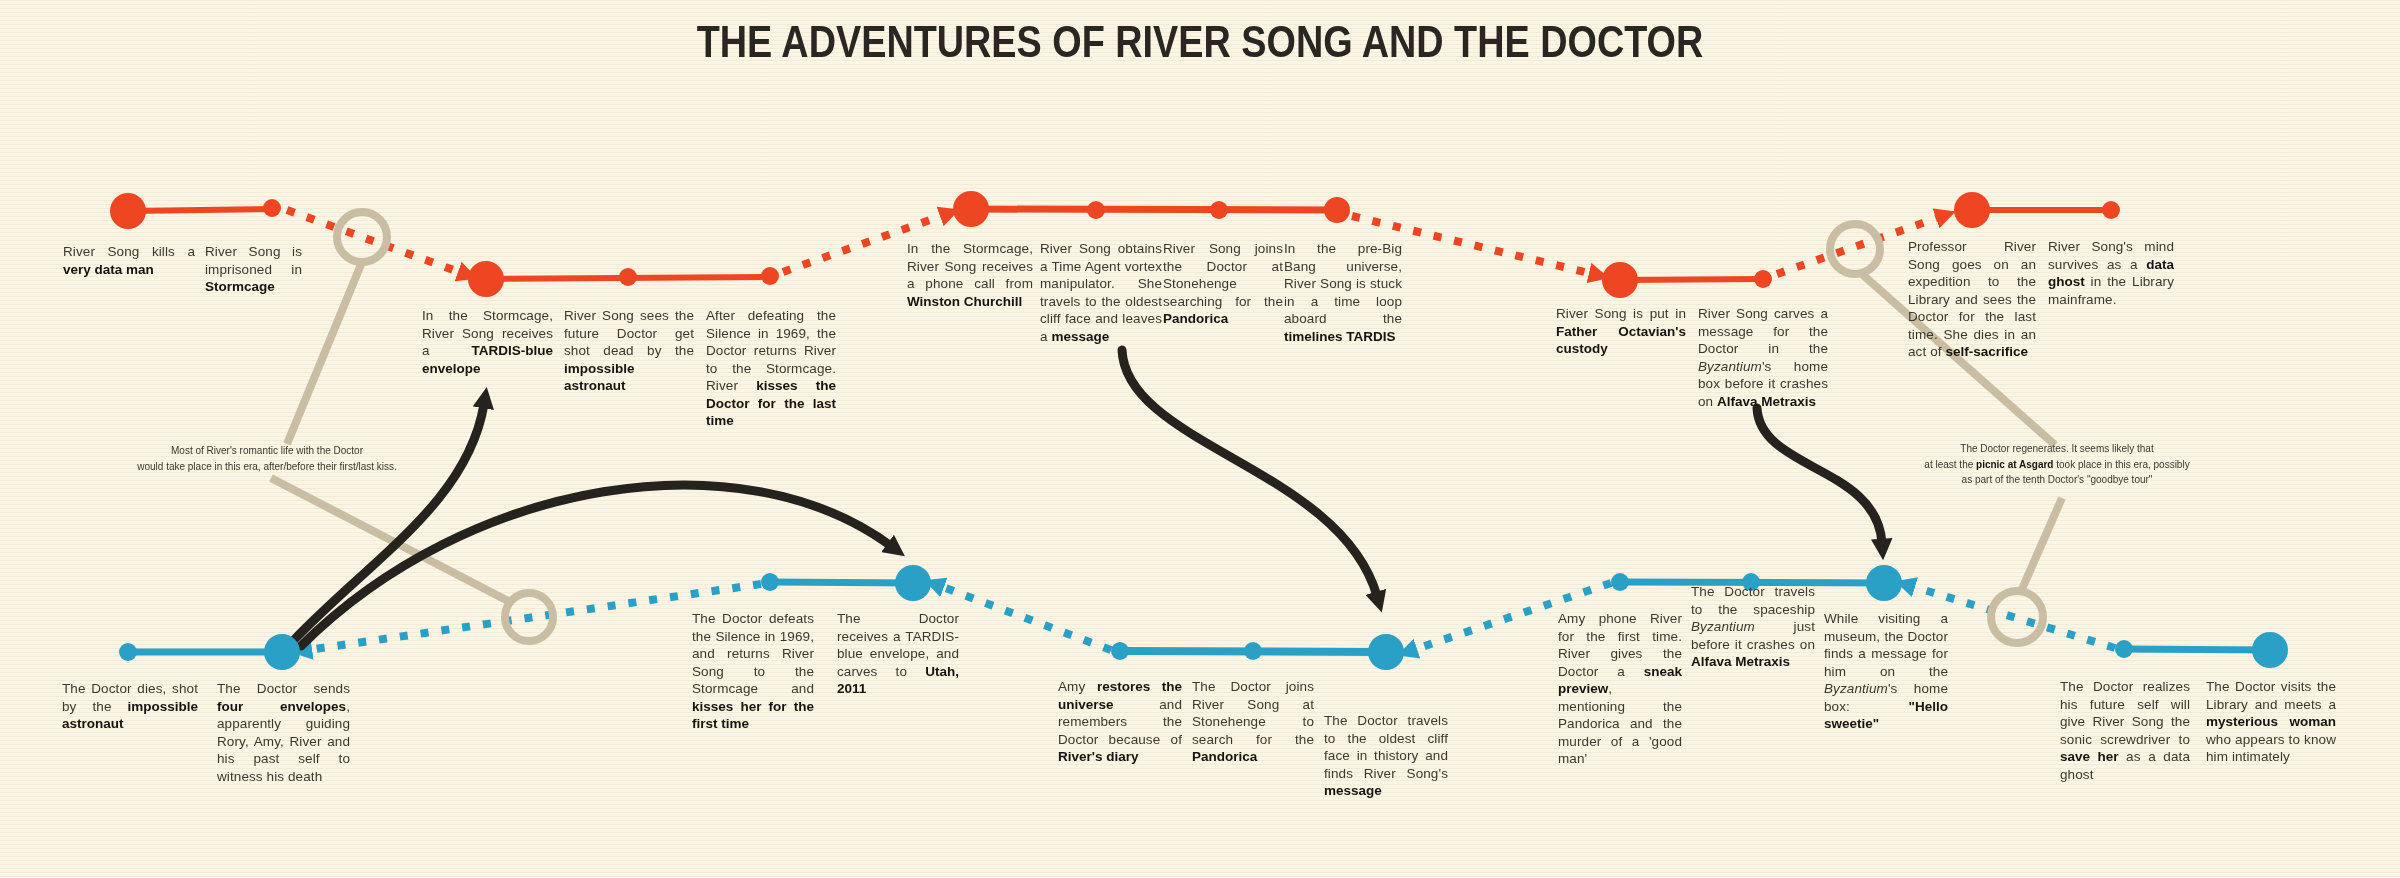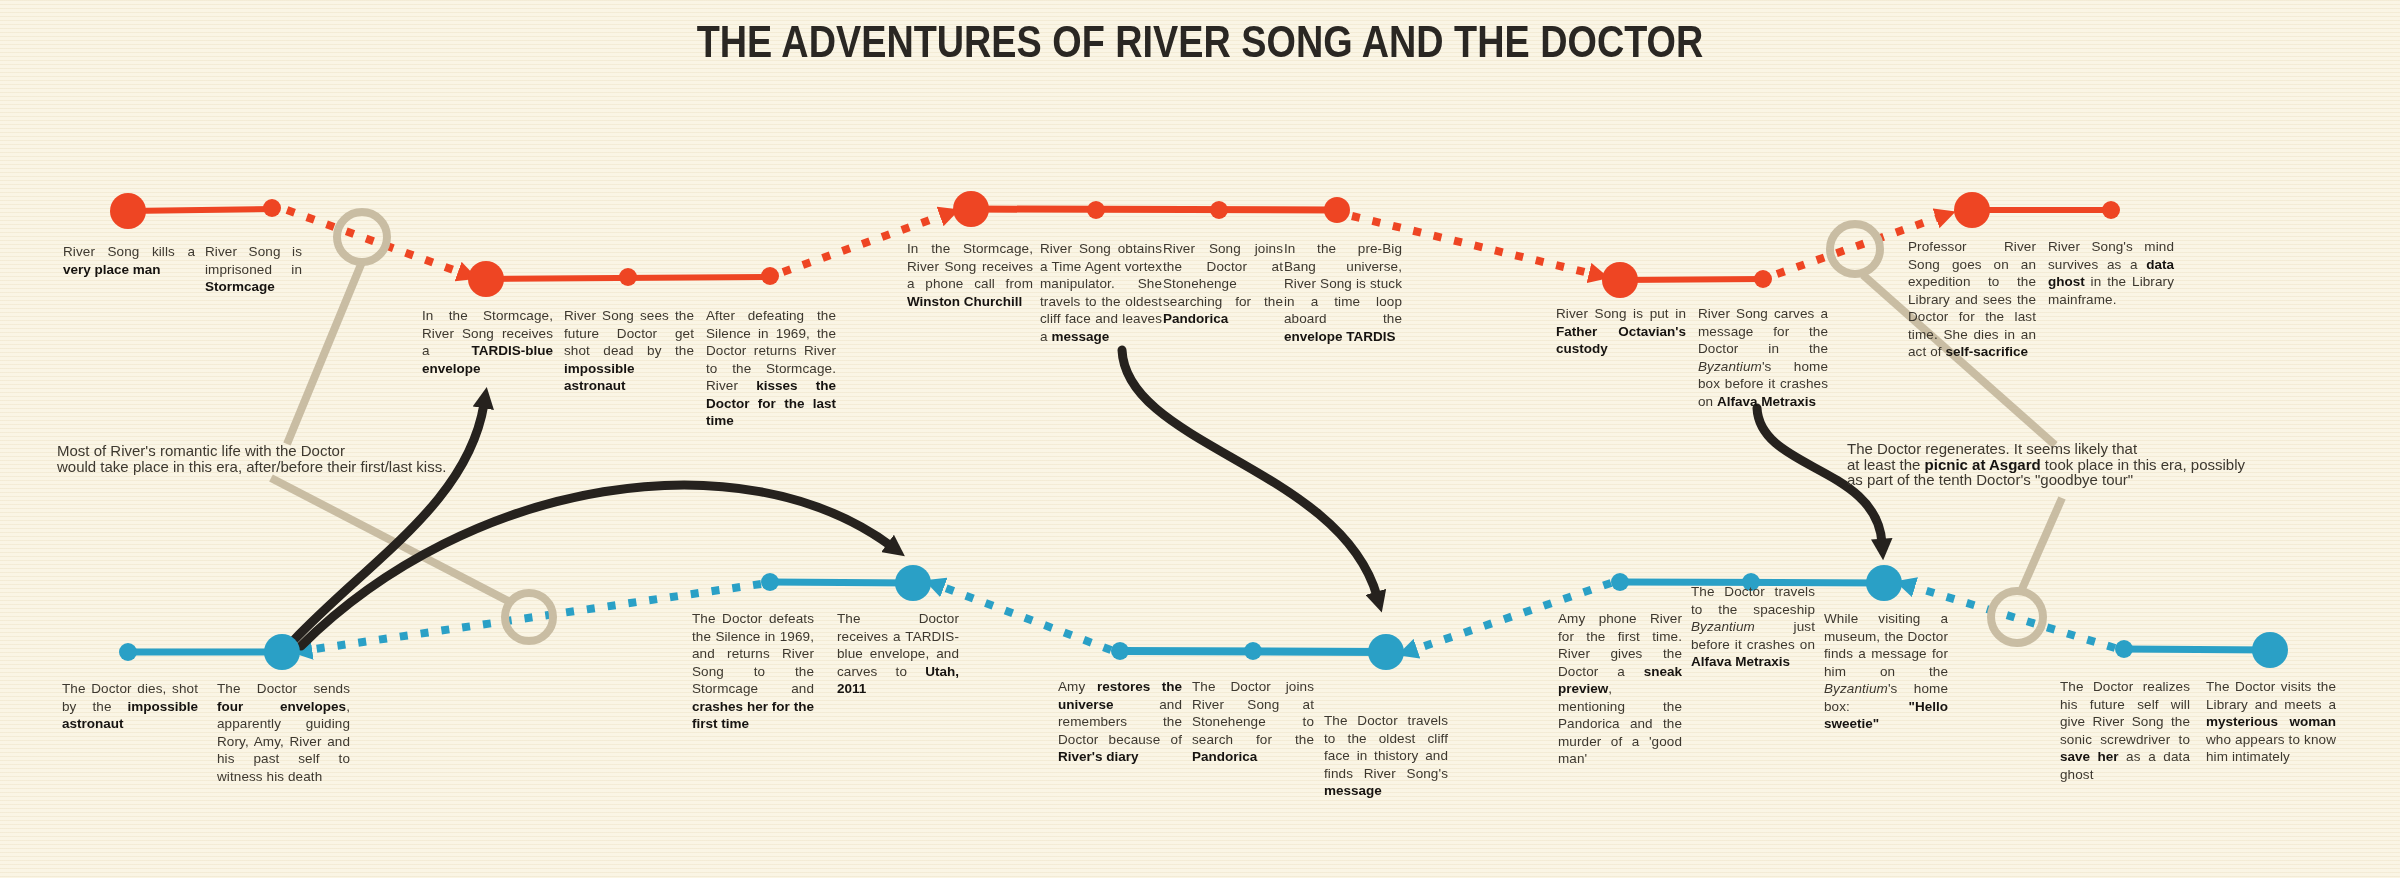--- a/index.html
+++ b/index.html
@@ -24,22 +24,22 @@
     position:absolute; top:67px; left:0; width:100%; text-align:center;
     font-size:15px; color:#2a2723;
   }
   .event{
     position:absolute; font-size:13.5px; line-height:17.5px; color:#3d382f;
     text-align:justify; letter-spacing:0.1px;
   }
   .event b{color:#161310; letter-spacing:0;}
   .event i{font-style:italic;}
   .ann{
-    position:absolute; font-size:15px; line-height:15.5px; color:#3d382f;
-    text-align:left;
+    position:absolute; font-size:10px; line-height:15.5px; color:#3d382f;
+    text-align:center;
   }
   .ann b{color:#161310;}
 </style>
 </head>
 <body>
 
 <div class="canvas">
 
   <div class="page-title">THE ADVENTURES OF RIVER SONG AND THE DOCTOR</div>
 
@@ -124,36 +124,36 @@
         <circle cx="1386" cy="652" r="18" fill="#2aa0c6"></circle>
         <circle cx="1620" cy="582" r="9" fill="#2aa0c6"></circle>
         <circle cx="1751" cy="582" r="9" fill="#2aa0c6"></circle>
         <circle cx="1884" cy="583" r="18" fill="#2aa0c6"></circle>
         <circle cx="2124" cy="649" r="9" fill="#2aa0c6"></circle>
         <circle cx="2270" cy="650" r="18" fill="#2aa0c6"></circle>
       </g>
   </svg>
 
   <div id="text-layer">
-      <div class="event" style="left: 63px; top: 243px; width: 132px;"><span>River Song kills a </span><b>very place man</b></div>
+      <div class="event" style="left: 63px; top: 243px; width: 132px;"><span>River Song kills a </span><b>very data man</b></div>
       <div class="event" style="left: 205px; top: 243px; width: 97px;"><span>River Song is imprisoned in </span><b>Stormcage</b></div>
       <div class="event" style="left: 422px; top: 307px; width: 131px;"><span>In the Stormcage, River Song receives a </span><b>TARDIS-blue envelope</b></div>
       <div class="event" style="left: 564px; top: 307px; width: 130px;"><span>River Song sees the future Doctor get shot dead by the </span><b>impossible astronaut</b></div>
       <div class="event" style="left: 706px; top: 307px; width: 130px;"><span>After defeating the Silence in 1969, the Doctor returns River to the Stormcage. River </span><b>kisses the Doctor for the last time</b></div>
       <div class="event" style="left: 907px; top: 240px; width: 126px;"><span>In the Stormcage, River Song receives a phone call from </span><b>Winston Churchill</b></div>
       <div class="event" style="left: 1040px; top: 240px; width: 122px;"><span>River Song obtains a Time Agent vortex manipulator. She travels to the oldest cliff face and leaves a </span><b>message</b></div>
       <div class="event" style="left: 1163px; top: 240px; width: 120px;"><span>River Song joins the Doctor at Stonehenge searching for the </span><b>Pandorica</b></div>
-      <div class="event" style="left: 1284px; top: 240px; width: 118px;"><span>In the pre-Big Bang universe, River Song is stuck in a time loop aboard the </span><b>envelope TARDIS</b></div>
+      <div class="event" style="left: 1284px; top: 240px; width: 118px;"><span>In the pre-Big Bang universe, River Song is stuck in a time loop aboard the </span><b>timelines TARDIS</b></div>
       <div class="event" style="left: 1556px; top: 305px; width: 130px;"><span>River Song is put in </span><b>Father Octavian's custody</b></div>
       <div class="event" style="left: 1698px; top: 305px; width: 130px;"><span>River Song carves a message for the Doctor in the </span><i>Byzantium</i><span>'s home box before it crashes on </span><b>Alfava Metraxis</b></div>
       <div class="event" style="left: 1908px; top: 238px; width: 128px;"><span>Professor River Song goes on an expedition to the Library and sees the Doctor for the last time. She dies in an act of </span><b>self-sacrifice</b></div>
       <div class="event" style="left: 2048px; top: 238px; width: 126px;"><span>River Song's mind survives as a </span><b>data ghost</b><span> in the Library mainframe.</span></div>
       <div class="event" style="left: 62px; top: 680px; width: 136px;"><span>The Doctor dies, shot by the </span><b>impossible astronaut</b></div>
       <div class="event" style="left: 217px; top: 680px; width: 133px;"><span>The Doctor sends </span><b>four envelopes</b><span>, apparently guiding Rory, Amy, River and his past self to witness his death</span></div>
-      <div class="event" style="left: 692px; top: 610px; width: 122px;"><span>The Doctor defeats the Silence in 1969, and returns River Song to the Stormcage and </span><b>crashes her for the first time</b></div>
+      <div class="event" style="left: 692px; top: 610px; width: 122px;"><span>The Doctor defeats the Silence in 1969, and returns River Song to the Stormcage and </span><b>kisses her for the first time</b></div>
       <div class="event" style="left: 837px; top: 610px; width: 122px;"><span>The Doctor receives a TARDIS-blue envelope, and carves to </span><b>Utah, 2011</b></div>
       <div class="event" style="left: 1058px; top: 678px; width: 124px;"><span>Amy </span><b>restores the universe</b><span> and remembers the Doctor because of </span><b>River's diary</b></div>
       <div class="event" style="left: 1192px; top: 678px; width: 122px;"><span>The Doctor joins River Song at Stonehenge to search for the </span><b>Pandorica</b></div>
       <div class="event" style="left: 1324px; top: 712px; width: 124px;"><span>The Doctor travels to the oldest cliff face in thistory and finds River Song's </span><b>message</b></div>
       <div class="event" style="left: 1558px; top: 610px; width: 124px;"><span>Amy phone River for the first time. River gives the Doctor a </span><b>sneak preview</b><span>, mentioning the Pandorica and the murder of a 'good man'</span></div>
       <div class="event" style="left: 1691px; top: 583px; width: 124px;"><span>The Doctor travels to the spaceship </span><i>Byzantium</i><span> just before it crashes on </span><b>Alfava Metraxis</b></div>
       <div class="event" style="left: 1824px; top: 610px; width: 124px;"><span>While visiting a museum, the Doctor finds a message for him on the </span><i>Byzantium</i><span>'s home box: </span><b>"Hello sweetie"</b></div>
       <div class="event" style="left: 2060px; top: 678px; width: 130px;"><span>The Doctor realizes his future self will give River Song the sonic screwdriver to </span><b>save her</b><span> as a data ghost</span></div>
       <div class="event" style="left: 2206px; top: 678px; width: 130px;"><span>The Doctor visits the Library and meets a </span><b>mysterious woman</b><span> who appears to know him intimately</span></div>
       <div class="ann" style="left: 57px; top: 443px; width: 420px;">

